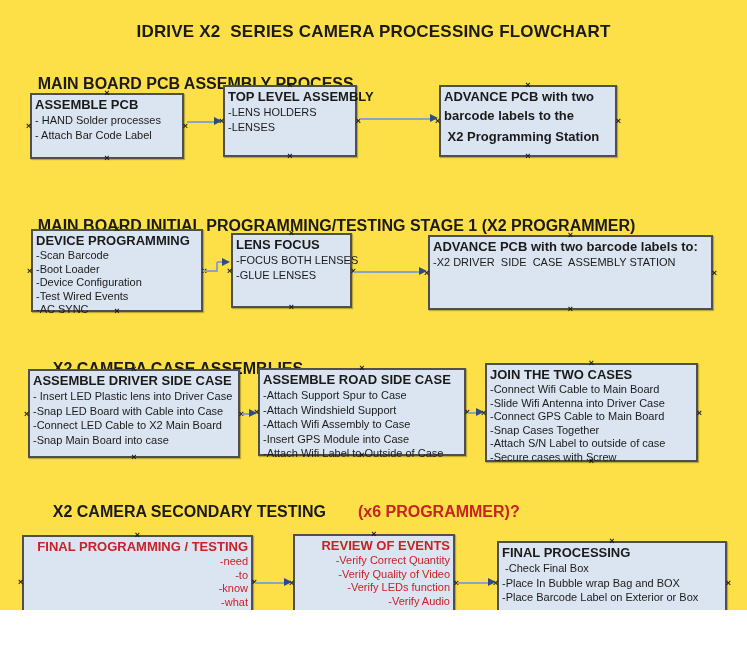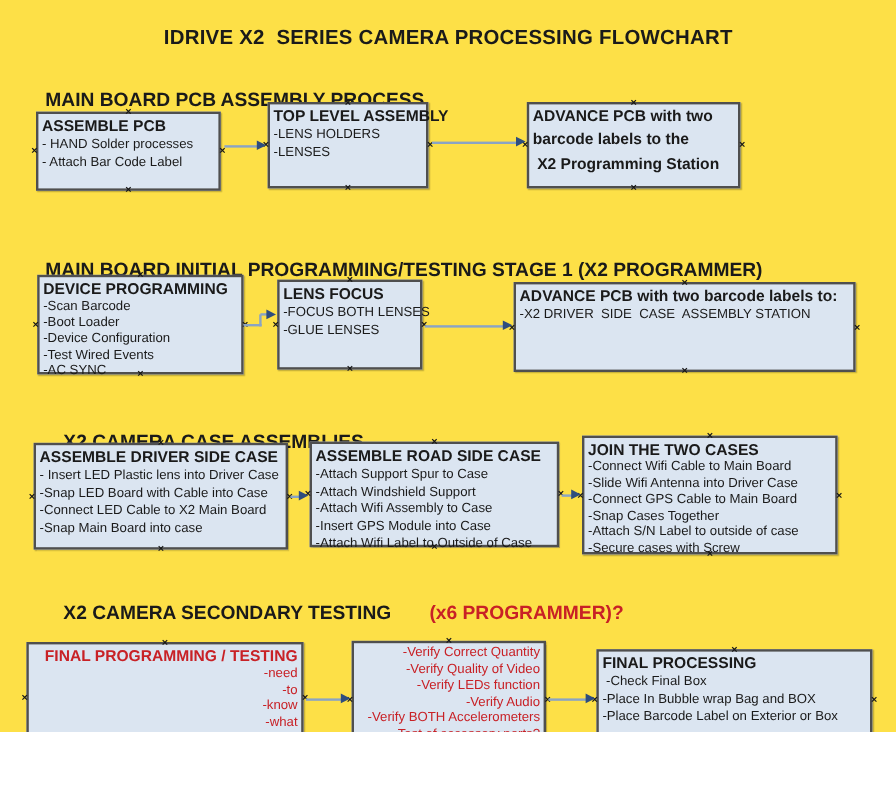--- a/index.html
+++ b/index.html
@@ -222,20 +222,21 @@
         <div class="box-item">-what</div>
         <div class="box-item">-goes</div>
         <div class="box-item">-here</div>
       </div>
   <span class="handle h-top">×</span>
       <span class="handle h-bottom">×</span>
       <span class="handle h-left">×</span>
       <span class="handle h-right">×</span>
     </div>
   <div class="box tight red-box" style="left:293px;top:534px;width:162px;height:97px">
+    <div class="box-title">REVIEW OF EVENTS</div>
     <div class="box-items">
         <div class="box-item">-Verify Correct Quantity</div>
         <div class="box-item">-Verify Quality of Video</div>
         <div class="box-item">-Verify LEDs function</div>
         <div class="box-item">-Verify Audio</div>
         <div class="box-item">-Verify BOTH Accelerometers</div>
         <div class="box-item">-Test of accessory ports?</div>
       </div>
   <span class="handle h-top">×</span>
       <span class="handle h-bottom">×</span>

